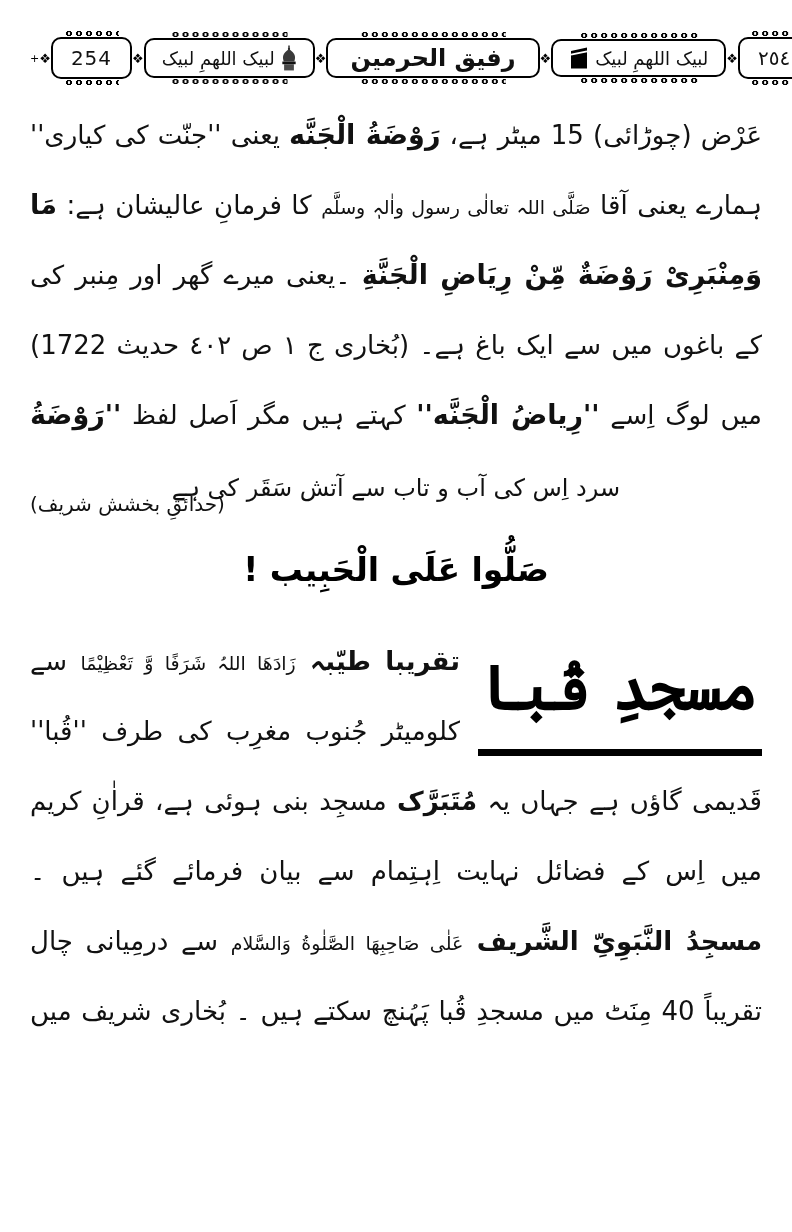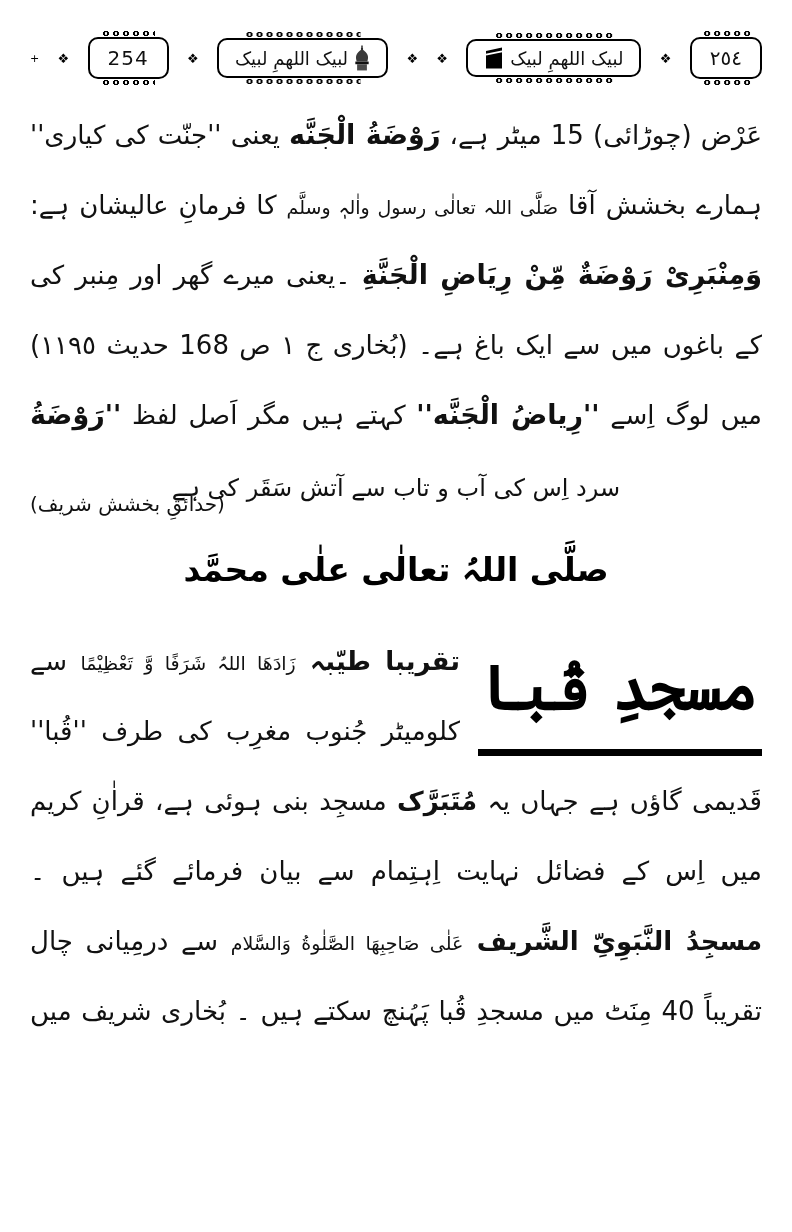--- a/index.html
+++ b/index.html
@@ -95,20 +95,23 @@
           <path d="M9 4 C 16.5 9 16.5 13 15 18 L3 18 C1.5 13 1.5 9 9 4 Z" fill="#3a3a3a"></path>
           <rect x="1.5" y="18" width="15" height="3" fill="#111"></rect>
           <rect x="3.5" y="21" width="11" height="7" fill="#4a4a4a"></rect>
         </svg>
       </span>
       <span>لبیک اللھمِ لبیک</span>
     </div>
 
     <span class="orn">❖</span>
 
+    <div class="cartouche title-box">
+      <span>رفیق الحرمین</span>
+    </div>
 
     <span class="orn">❖</span>
 
     <div class="cartouche talbiyah-box">
       <span>لبیک اللھمِ لبیک</span>
       <span class="hicon">
         <svg width="20" height="24" viewBox="0 0 20 24" aria-hidden="true">
           <path d="M2 5 L18 1.5 L18 22.5 L2 22.5 Z" fill="#000"></path>
           <line x1="2" y1="8.6" x2="18" y2="5.4" stroke="#fff" stroke-width="1.7"></line>
         </svg>
@@ -122,41 +125,41 @@
     </div>
 
   </div>
 
   <main>
 
     <div class="bline">
       <span>عَرْض (چوڑائی) 15 میٹر ہے، </span><span class="arabic-quote">رَوْضَةُ الْجَنَّه</span><span> یعنی ''جنّت کی کیاری'' ہے ۔چُنانچِہ</span>
     </div>
     <div class="bline">
-      <span>ہمارے بخشش آقا </span><span class="honorific">صَلَّی اللہ تعالٰی رسول واٰلہٖ وسلَّم</span><span> کا فرمانِ عالیشان ہے: </span><span class="arabic-quote">مَا بَیْنَ بَیْتِیْ</span>
+      <span>ہمارے یعنی آقا </span><span class="honorific">صَلَّی اللہ تعالٰی رسول واٰلہٖ وسلَّم</span><span> کا فرمانِ عالیشان ہے: </span><span class="arabic-quote">مَا بَیْنَ بَیْتِیْ</span>
     </div>
     <div class="bline">
       <span class="arabic-quote">وَمِنْبَرِیْ رَوْضَةٌ مِّنْ رِیَاضِ الْجَنَّةِ</span><span> ۔یعنی میرے گھر اور مِنبر کی دَرمِیانی جگہ جنّت</span>
     </div>
     <div class="bline">
-      <span>کے باغوں میں سے ایک باغ ہے۔ </span><span>(بُخاری ج ١ ص 168 حدیث ١١٩٥)</span>
+      <span>کے باغوں میں سے ایک باغ ہے۔ </span><span>(بُخاری ج ١ ص ٤٠٢ حدیث 1722)</span>
     </div>
     <div class="bline">
       <span>میں لوگ اِسے </span><span class="arabic-quote">''رِیاضُ الْجَنَّه''</span><span> کہتے ہیں مگر اَصل لفظ </span><span class="arabic-quote">''رَوْضَةُ الْجَنَّه''</span>
     </div>
 
     <div class="poetry">
       <div class="poetry-line poetry-l2">
         <span>سرد اِس کی آب و تاب سے آتش سَقَر کی ہے</span>
         <span class="attribution">(حدائقِ بخشش شریف)</span>
       </div>
     </div>
 
     <div class="salat-row">
-      <span>صلَّی اللہُ تعالٰی علٰی محمَّد</span>
+      <span>صَلُّوا عَلَی الْحَبِیب !</span>
     </div>
 
     <div class="section">
       <div class="section-heading">مسجدِ قُبا</div>
 
       <div class="bline">
         <span class="bold">تقریبا طیّبہ </span><span class="honorific">زَادَهَا اللہُ شَرَفًا وَّ تَعْظِیْمًا</span><span> سے تقریباً تین</span>
       </div>
       <div class="bline">کلومیٹر جُنوب مغرِب کی طرف ''قُبا'' نامی ایک</div>
       <div class="bline">

